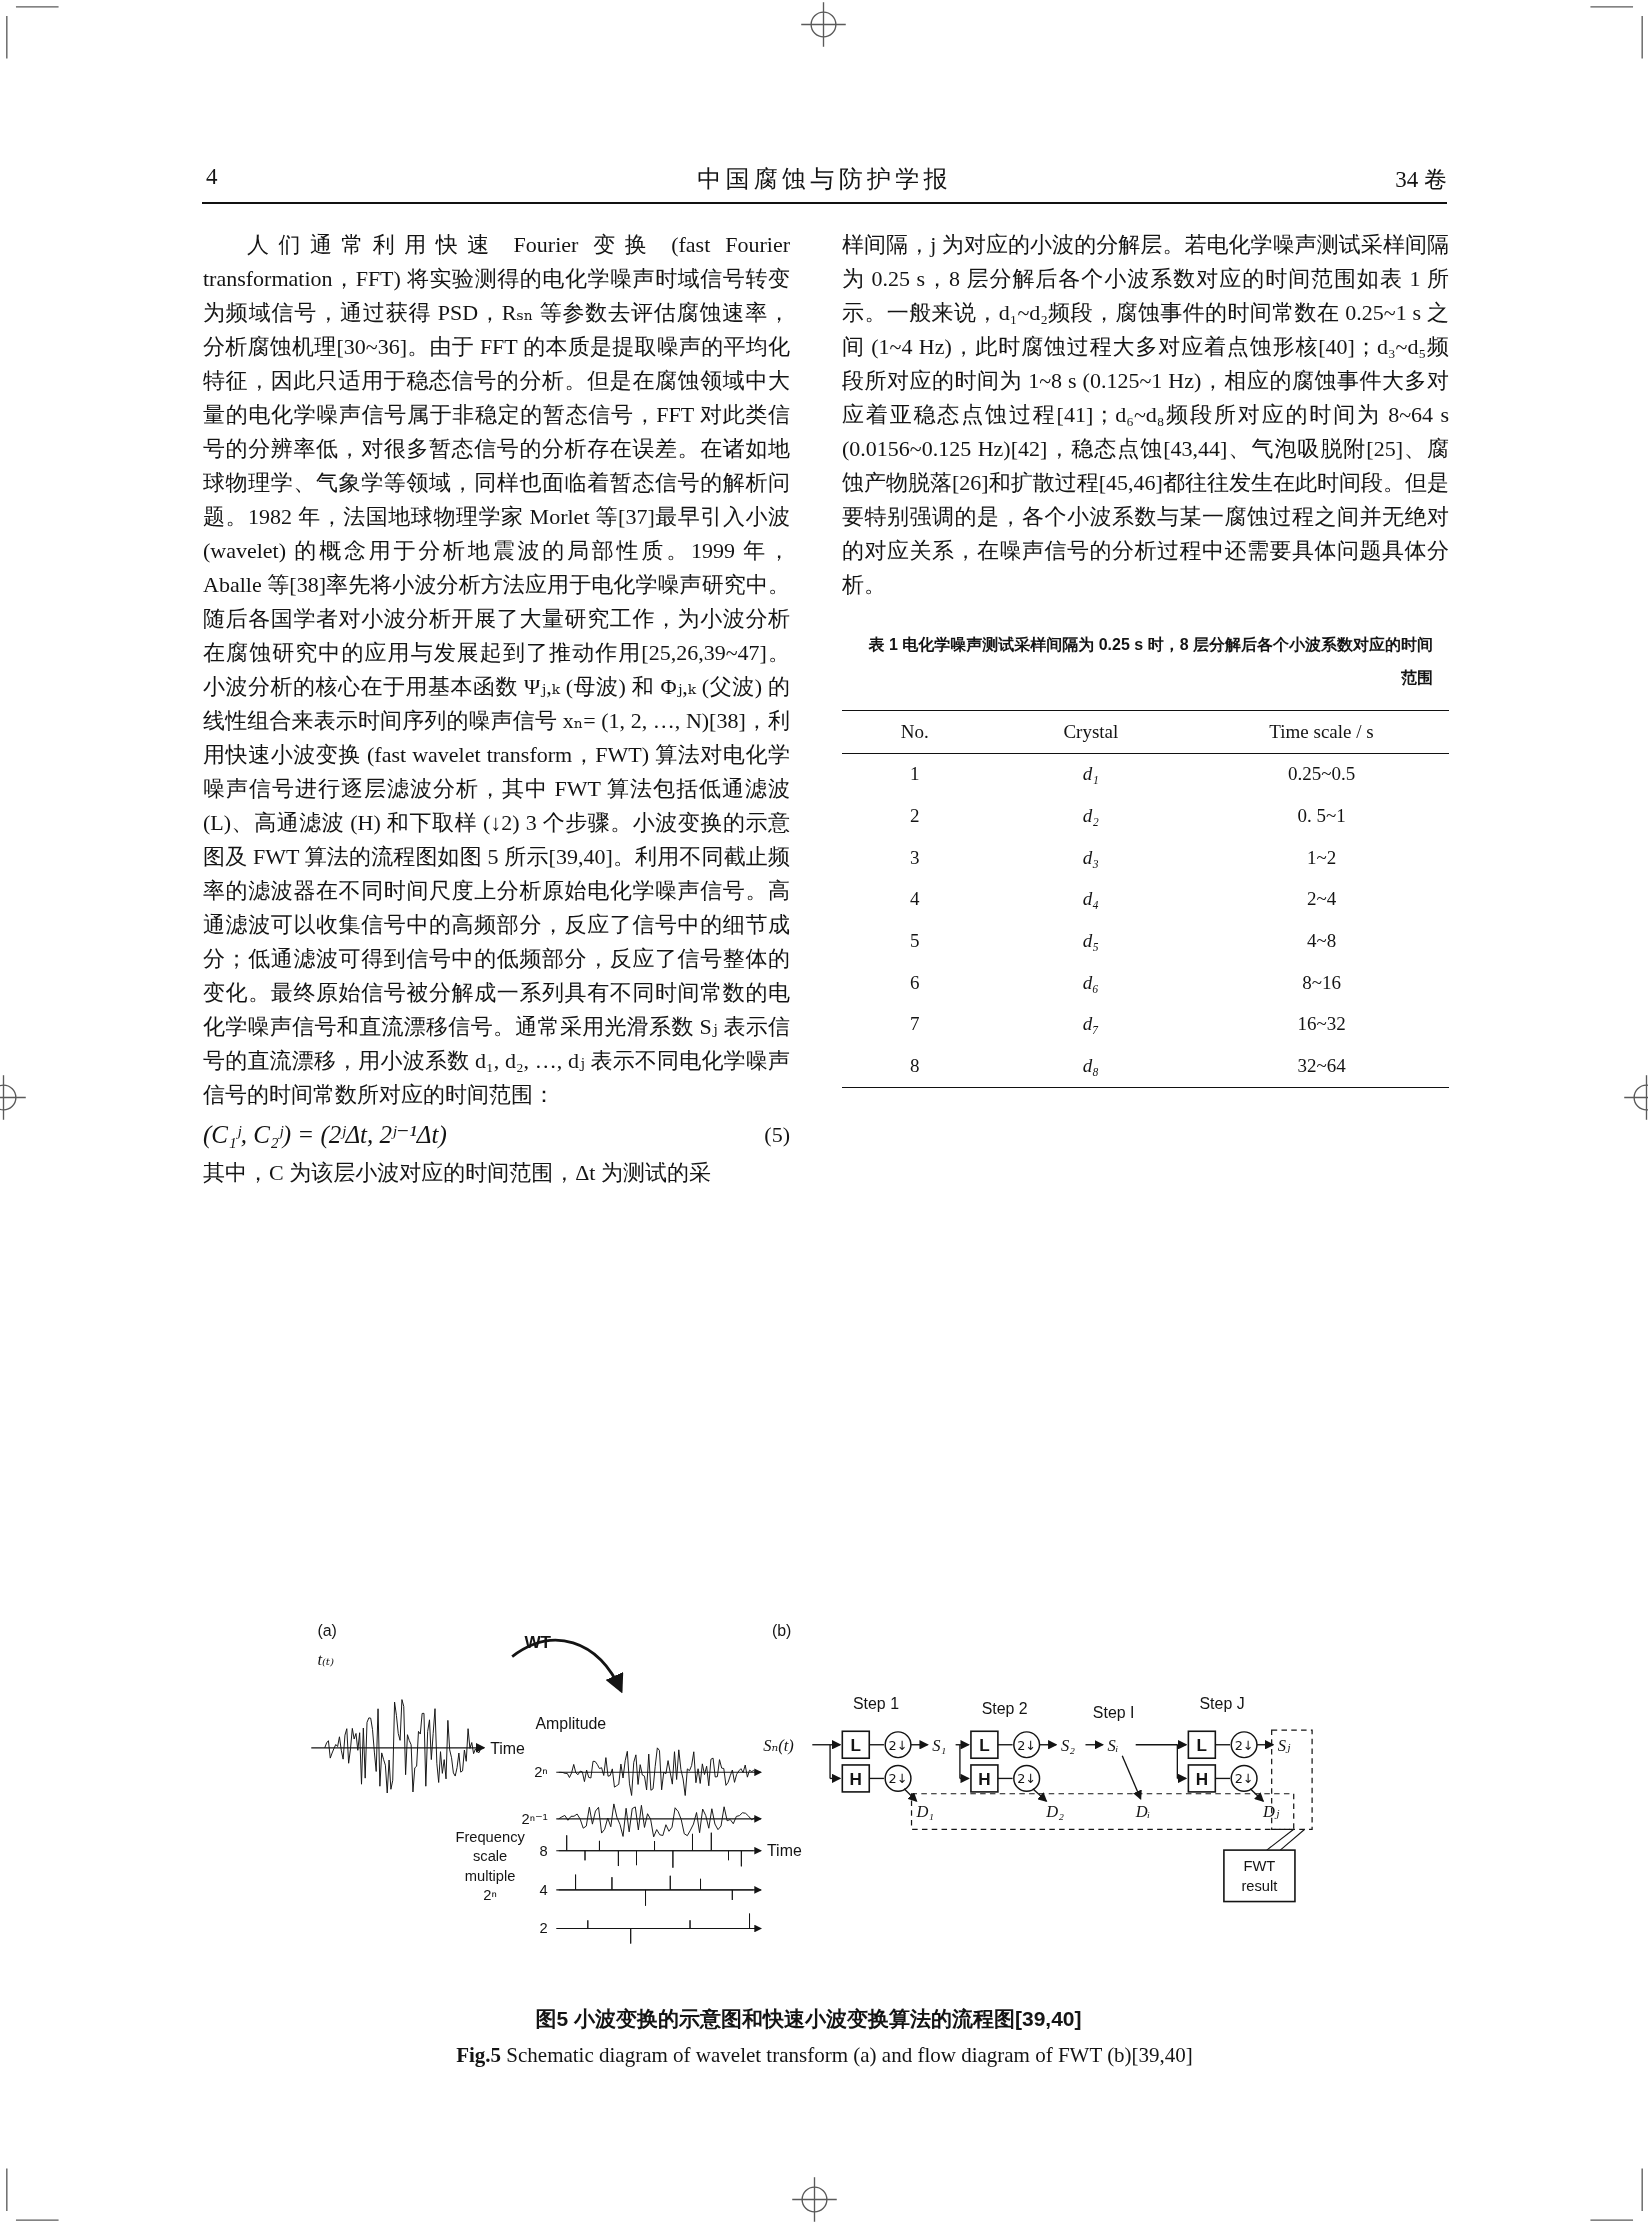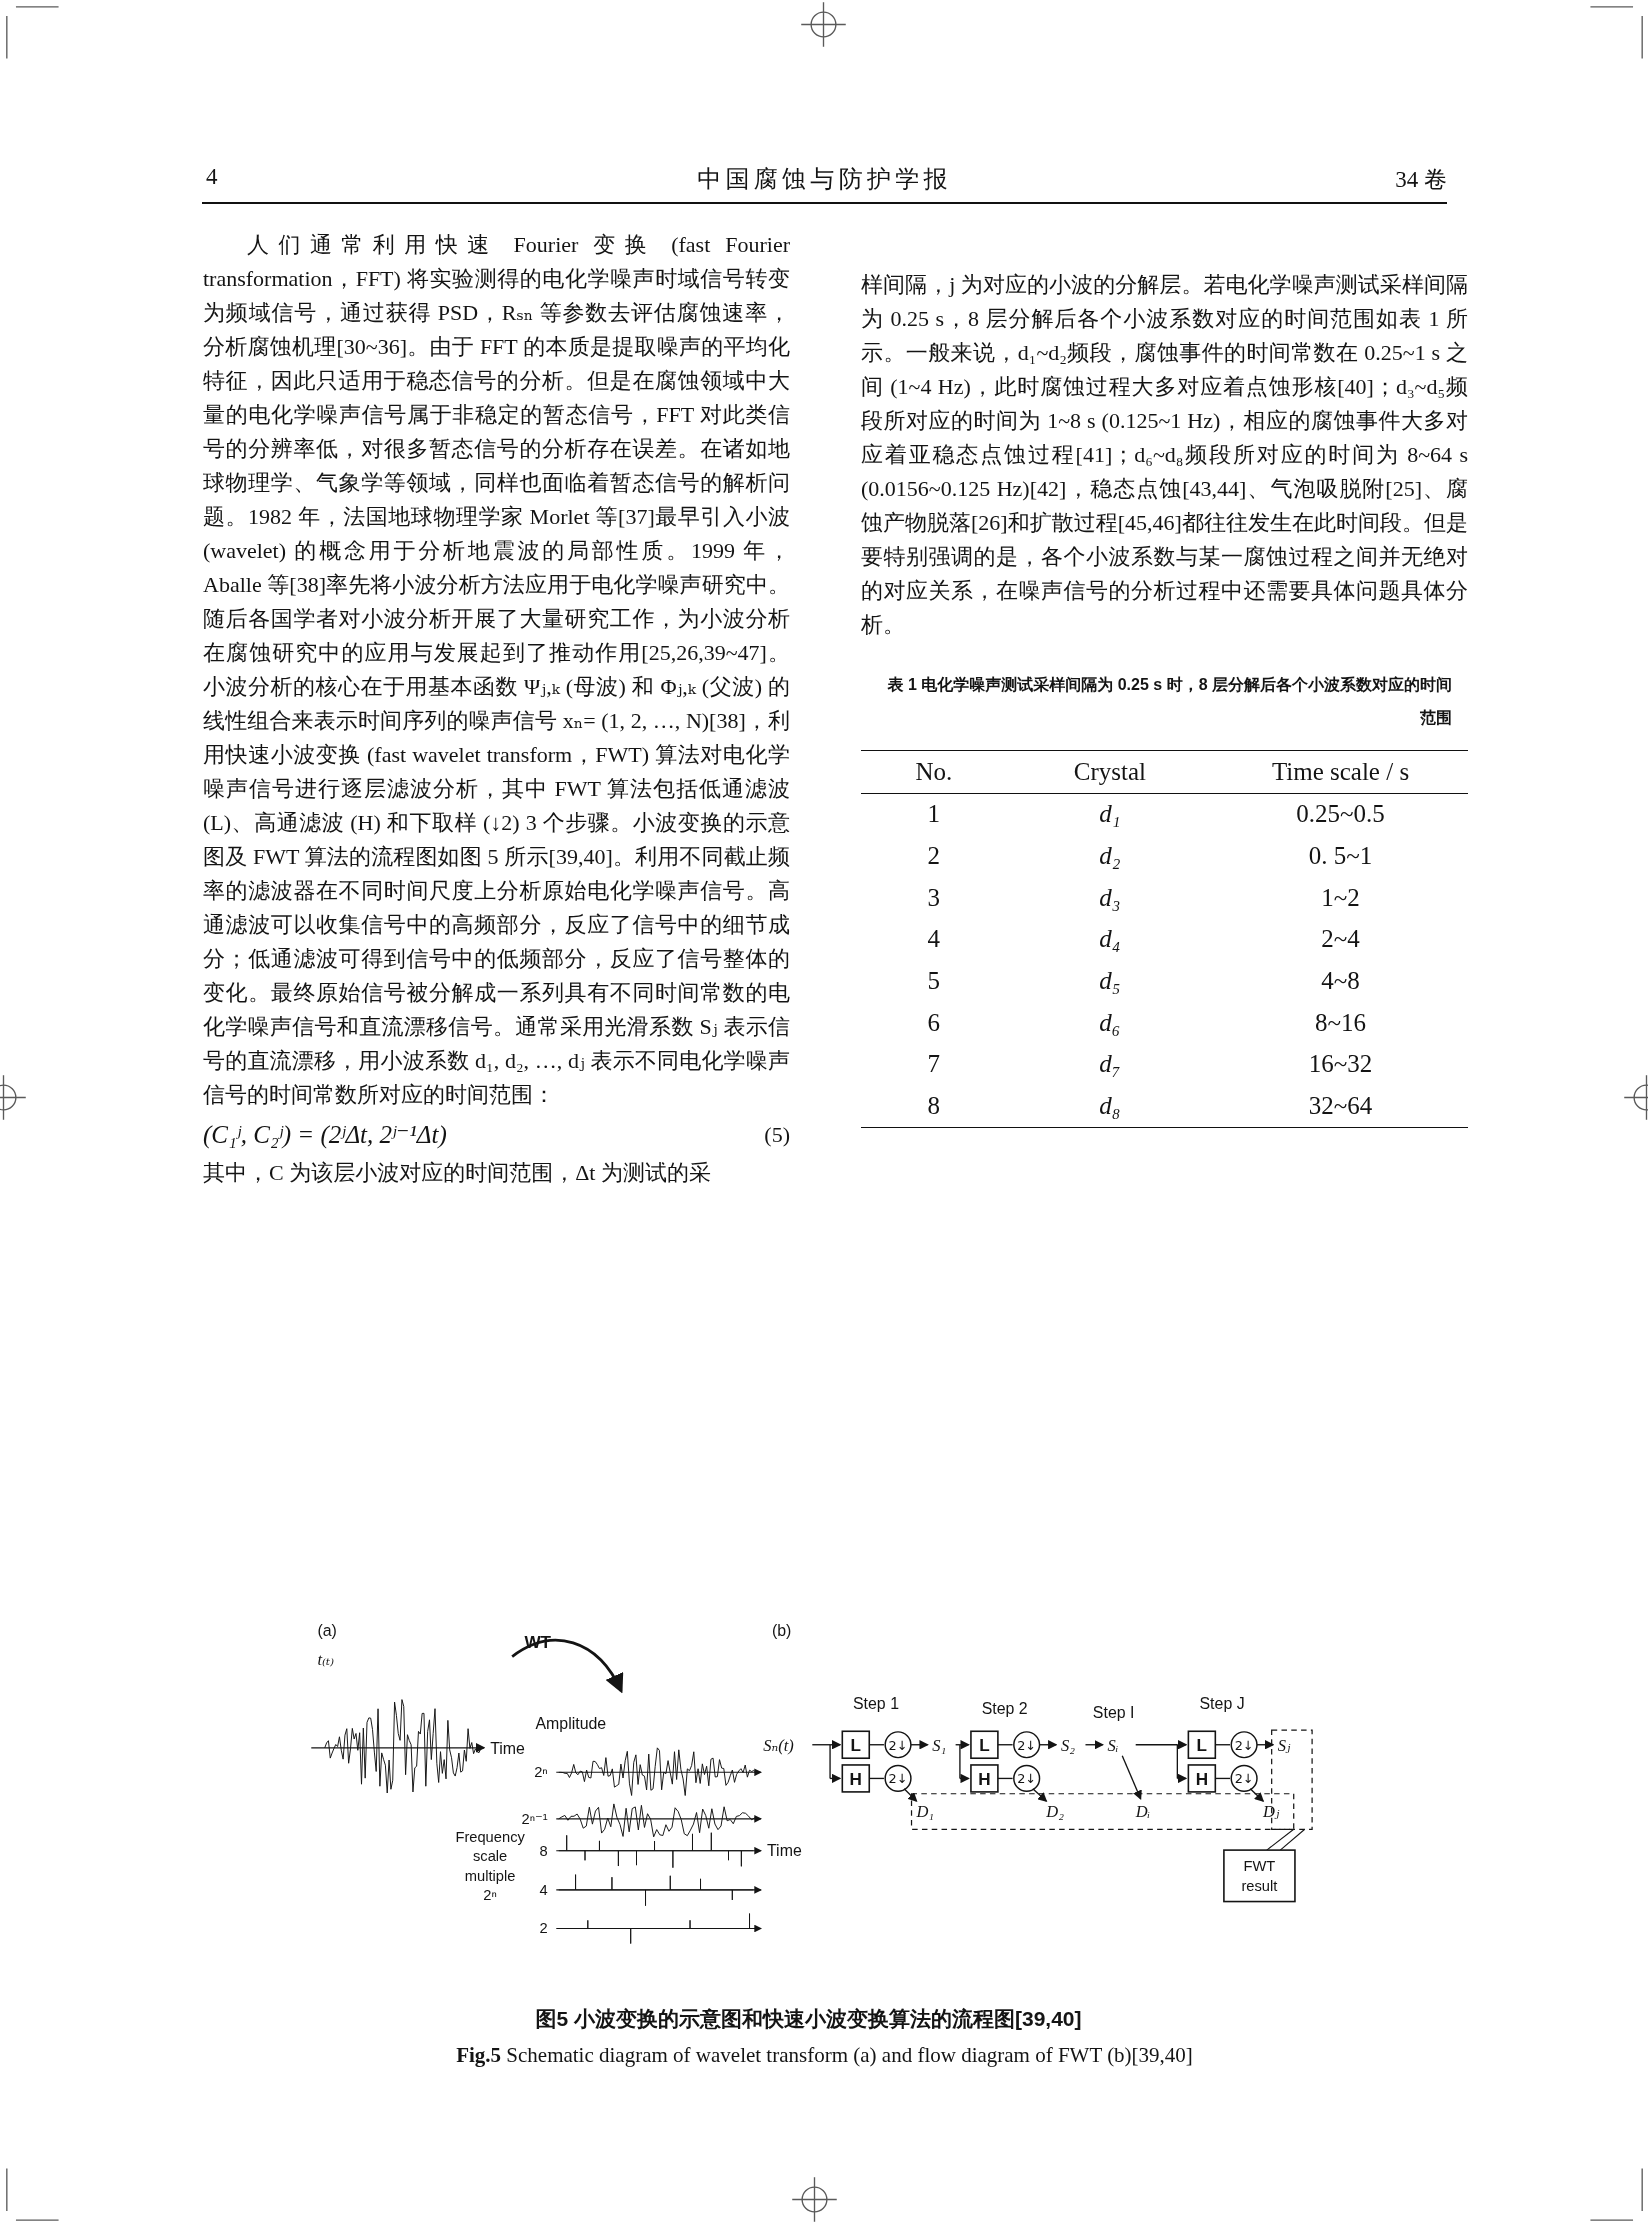--- a/index.html
+++ b/index.html
@@ -19,42 +19,42 @@
   .header-pageno { position:absolute; left:206px; top:164px; font-size:23px; }
   .header-title  { position:absolute; left:0; right:0; top:163px; text-align:center;
                    font-size:24px; letter-spacing:4.3px; }
   .header-vol    { position:absolute; right:202px; top:164px; font-size:23px; }
   .header-rule   { position:absolute; left:202px; top:202px; width:1245px; height:1.8px; background:#111; }
 
   
   .col { position:absolute; top:228px; font-size:22px; line-height:34px;
          text-align:justify; text-justify:inter-ideograph; }
   .col-left  { left:203px;  width:587px; }
-  .col-right { left:861px; width:607px;margin-top:40px; }
+  .col-right { left:842px; width:607px; }
   .section-heading { font-family:"Liberation Sans","DejaVu Sans",sans-serif;
                      font-weight:bold; font-size:25px; line-height:37px;
                      margin:2.4px 0 12.2px 0; text-align:left; }
   .para { margin:0; text-indent:2em; }
   .para.no-indent { text-indent:0; }
 
   .equation-row { display:flex; align-items:center; margin:6.1px 0 3.7px 0; }
   .equation { flex:1; font-style:italic; font-size:25px; }
   .eq-no { width:61px; text-align:right; font-style:normal; }
 
   
   .table-block { margin-top:26px; }
   .tbl-caption-cn { font-family:"Liberation Sans","DejaVu Sans",sans-serif;
                     font-weight:bold; font-size:16px; line-height:33px;
                     text-align:right; padding:0 16px; }
   .tbl-caption-en { font-weight:bold; font-size:21px; line-height:32px;
                     text-align:left; margin-top:7.3px;
                     padding-left:108px; text-indent:-108px; padding-right:4.9px; }
   .b { font-weight:bold; }
   table.datatable { width:100%; border-collapse:collapse; margin-top:16px;
-                    font-size:25px; border-top:1.8px solid #111; border-bottom:1.8px solid #111; }
+                    font-size:19px; border-top:1.8px solid #111; border-bottom:1.8px solid #111; }
   table.datatable thead tr { border-bottom:1.2px solid #111; }
   table.datatable th, table.datatable td { font-weight:normal; text-align:center;
                     padding:8.6px 4.9px; line-height:24.5px; }
   td.crystal { font-style:italic; }
   col.c-no { width:24%; } col.c-cr { width:34%; } col.c-ts { width:42%; }
 
   
   #fig5 { position:absolute; left:288px; top:1616px; width:1029px; height:380px; }
   .ln   { stroke:#141414; stroke-width:2.2; fill:none; }
   .thin { stroke:#141414; stroke-width:1.8; fill:none; }

